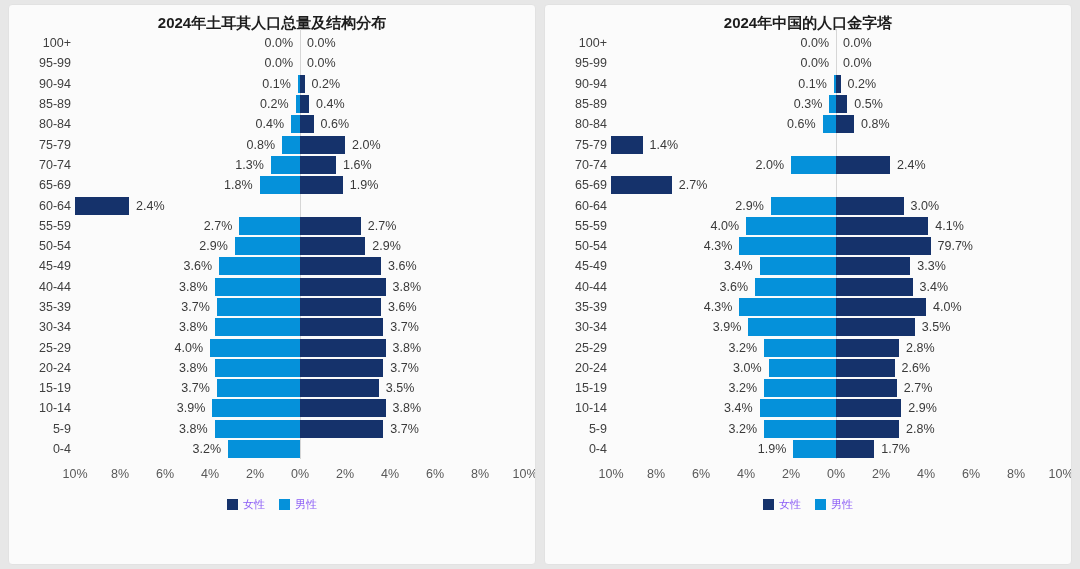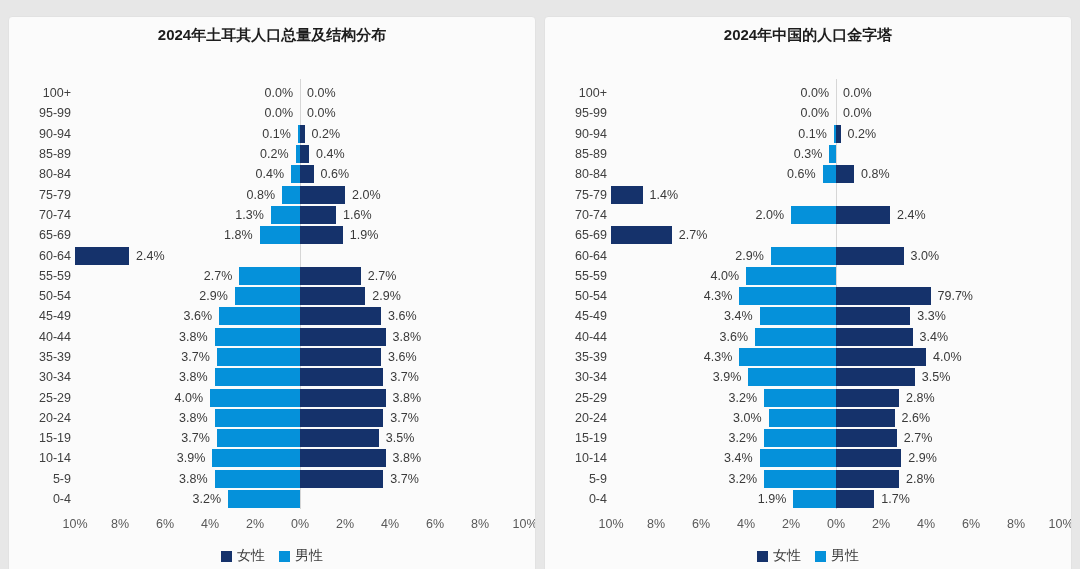--- a/index.html
+++ b/index.html
@@ -8,21 +8,21 @@
     width: 1080px;
     height: 569px;
     overflow: hidden;
     background: #e7e7e7;
     font-family: "Liberation Sans", "DejaVu Sans", sans-serif;
   }
   .page {
     box-sizing: border-box;
     width: 1080px;
     height: 569px;
-    padding: 16px 8px;
+    padding: 4px 8px;
     display: flex;
     gap: 8px;
   }
   .card {
     flex: 1 1 0;
     box-sizing: border-box;
     height: 561px;
     background: #fbfbfb;
     border: 1px solid #e2e2e2;
     border-radius: 4px;
@@ -32,21 +32,20 @@
   .title {
     margin: 8px 0 0 0;
     text-align: center;
     font-size: 15px;
     line-height: 20px;
     font-weight: bold;
     color: #1d1d1d;
   }
   .pyramid {
     position: relative;
-    margin-top: 38px;
   }
   .centerline {
     position: absolute;
     top: -4px;
     bottom: 0;
     left: calc(56px + (100% - 56px) / 2);
     width: 1px;
     background: #d6d6d6;
     z-index: 0;
   }
@@ -111,22 +110,22 @@
     align-items: center;
     gap: 5px;
     cursor: pointer;
   }
   .swatch {
     width: 11px;
     height: 11px;
     display: inline-block;
   }
   .legend-label {
-    font-size: 14px;
-    color: #404040;
+    font-size: 11px;
+    color: #8b5cf6;
   }
 </style>
 </head>
 <body>
 
 <div class="page">
 
   <section class="card">
     <h2 class="title">2024年土耳其人口总量及结构分布</h2>
     <div class="pyramid">
@@ -419,20 +418,24 @@
               <div class="bar" style="width: 2%; background: rgb(21, 50, 107);"></div>
               <span class="val">0.2%</span>
             </div>
           </div>
           <div class="row">
             <div class="age">85-89</div>
             <div class="half left">
               <span class="val">0.3%</span>
               <div class="bar" style="width: 3%; background: rgb(5, 145, 218);"></div>
             </div>
+            <div class="half rightside">
+              <div class="bar" style="width: 5%; background: rgb(21, 50, 107);"></div>
+              <span class="val">0.5%</span>
+            </div>
           </div>
           <div class="row">
             <div class="age">80-84</div>
             <div class="half left">
               <span class="val">0.6%</span>
               <div class="bar" style="width: 6%; background: rgb(5, 145, 218);"></div>
             </div>
             <div class="half rightside">
               <div class="bar" style="width: 8%; background: rgb(21, 50, 107);"></div>
               <span class="val">0.8%</span>
@@ -472,20 +475,24 @@
             <div class="half rightside">
               <div class="bar" style="width: 30%; background: rgb(21, 50, 107);"></div>
               <span class="val">3.0%</span>
             </div>
           </div>
           <div class="row">
             <div class="age">55-59</div>
             <div class="half left">
               <span class="val">4.0%</span>
               <div class="bar" style="width: 40%; background: rgb(5, 145, 218);"></div>
+            </div>
+            <div class="half rightside">
+              <div class="bar" style="width: 41%; background: rgb(21, 50, 107);"></div>
+              <span class="val">4.1%</span>
             </div>
           </div>
           <div class="row">
             <div class="age">50-54</div>
             <div class="half left">
               <span class="val">4.3%</span>
               <div class="bar" style="width: 43%; background: rgb(5, 145, 218);"></div>
             </div>
             <div class="half rightside">
               <div class="bar" style="width: 42%; background: rgb(21, 50, 107);"></div>

